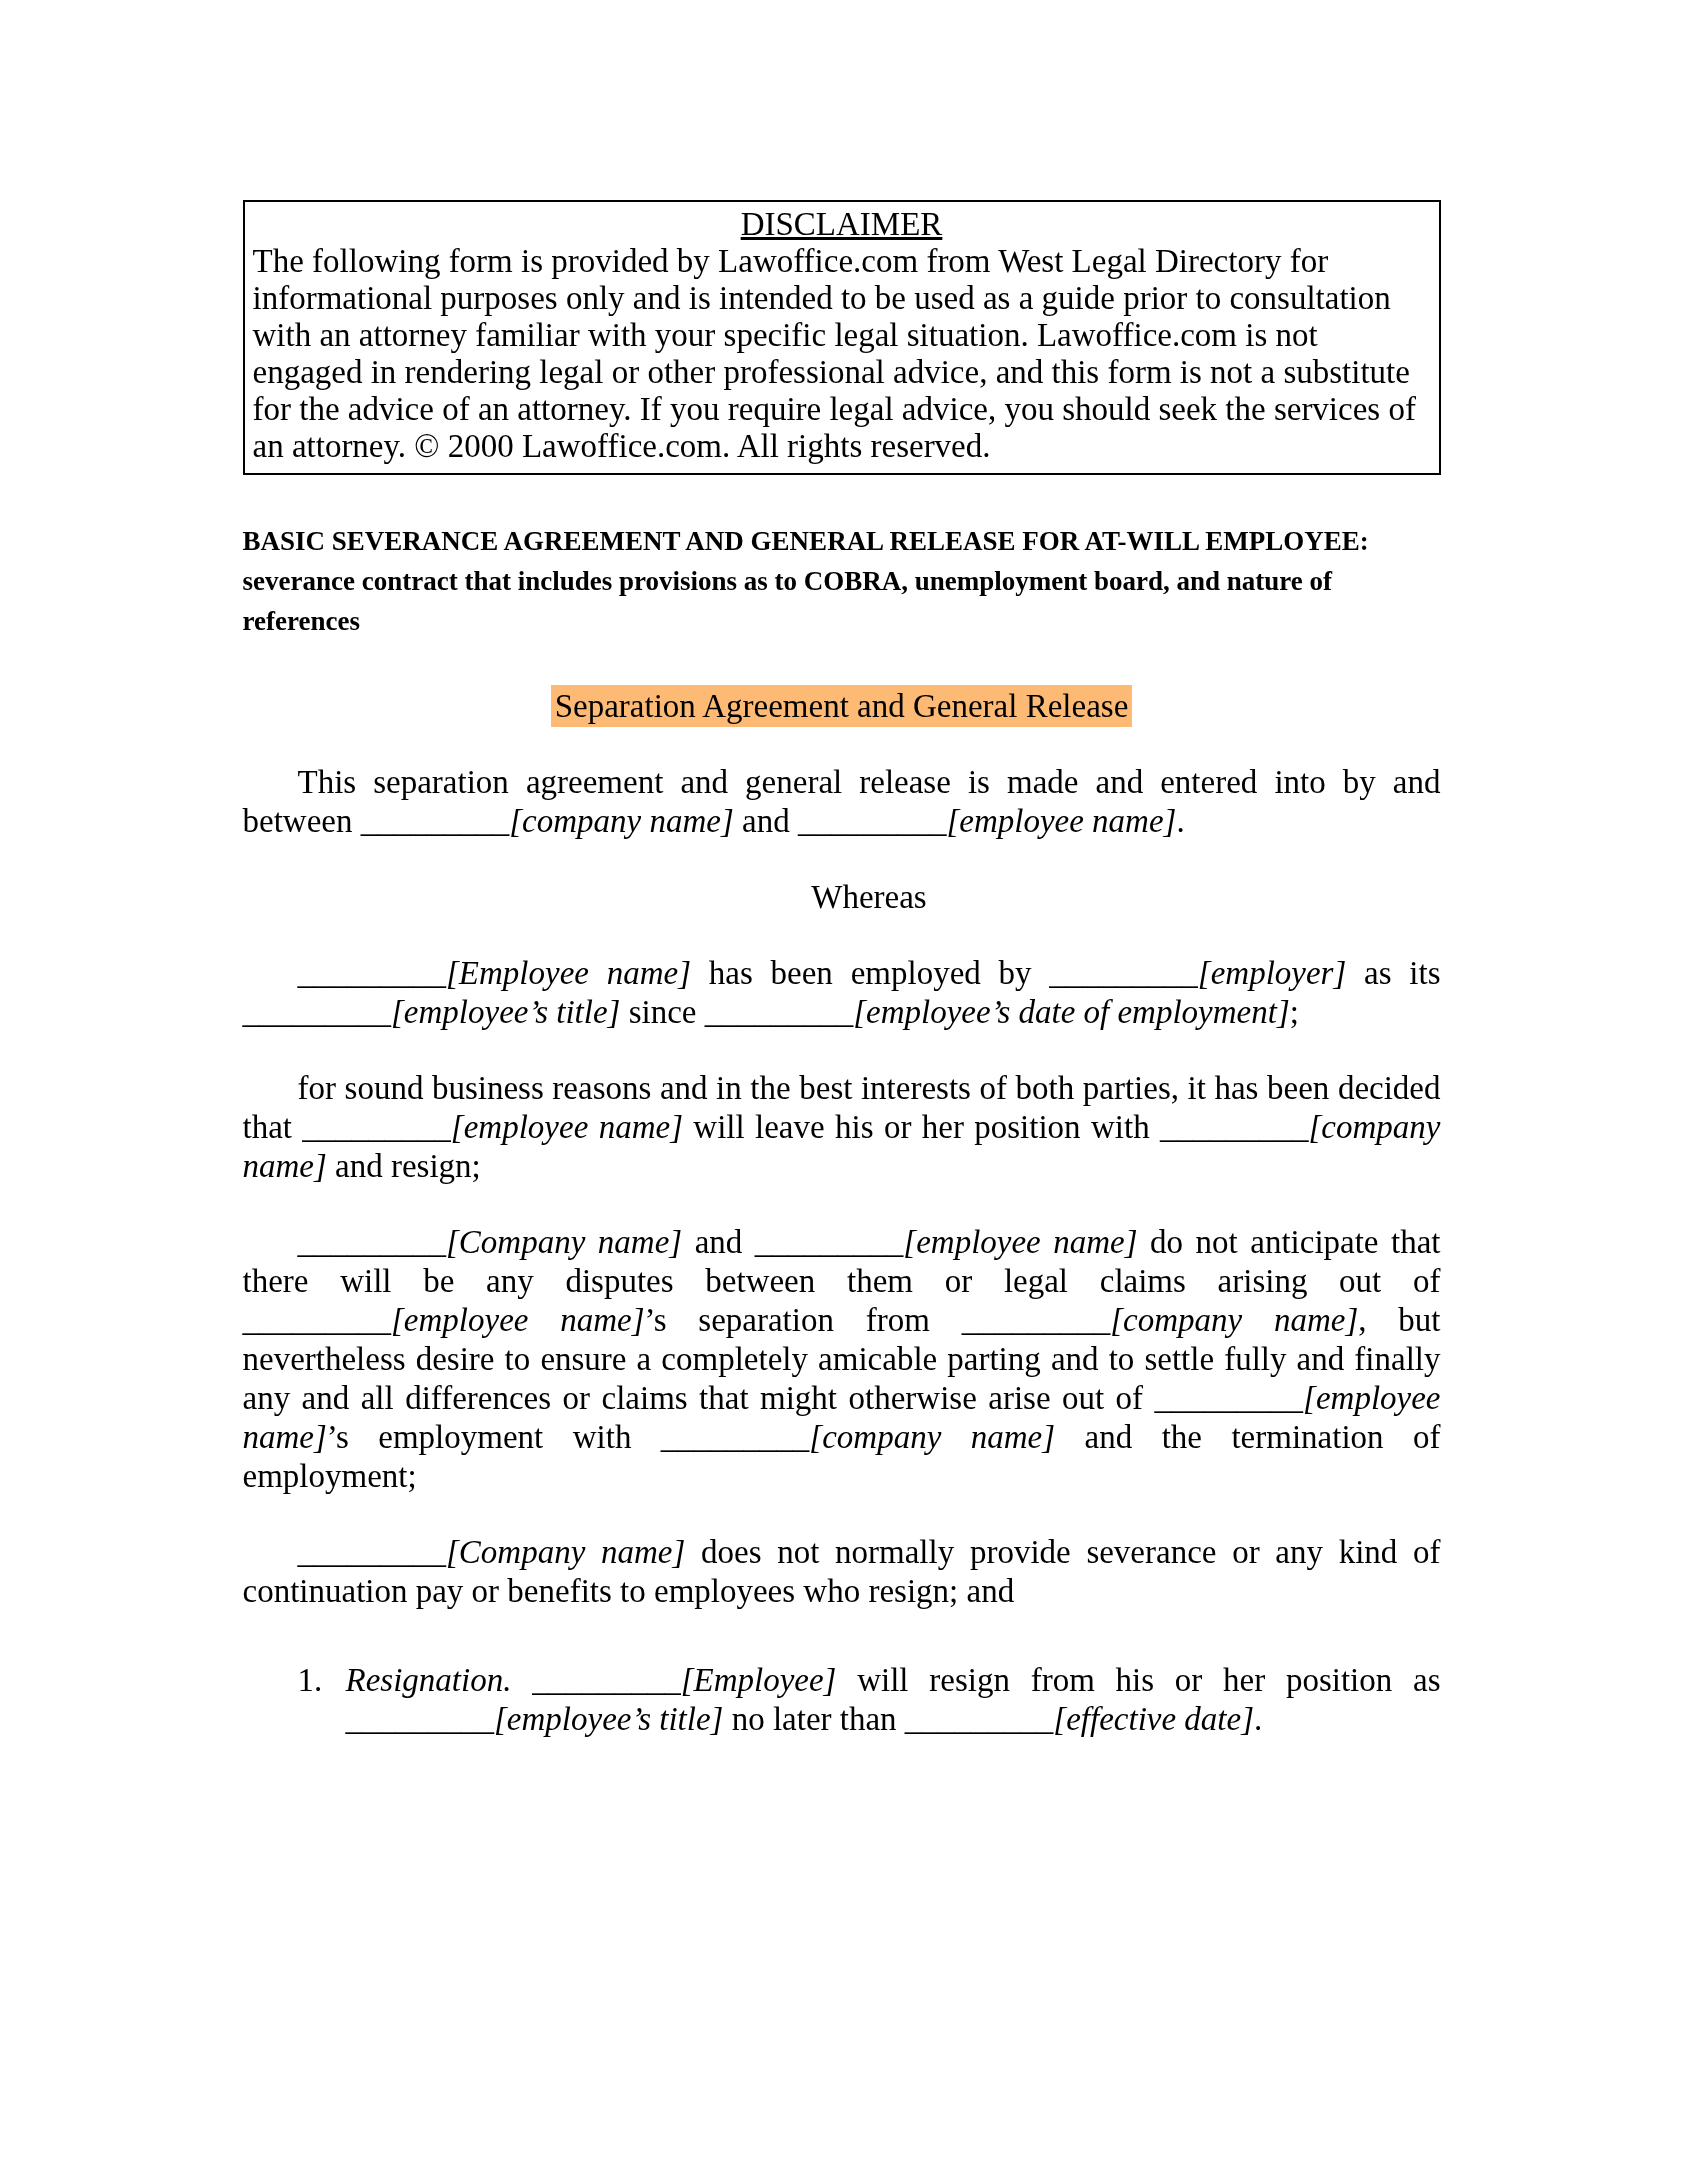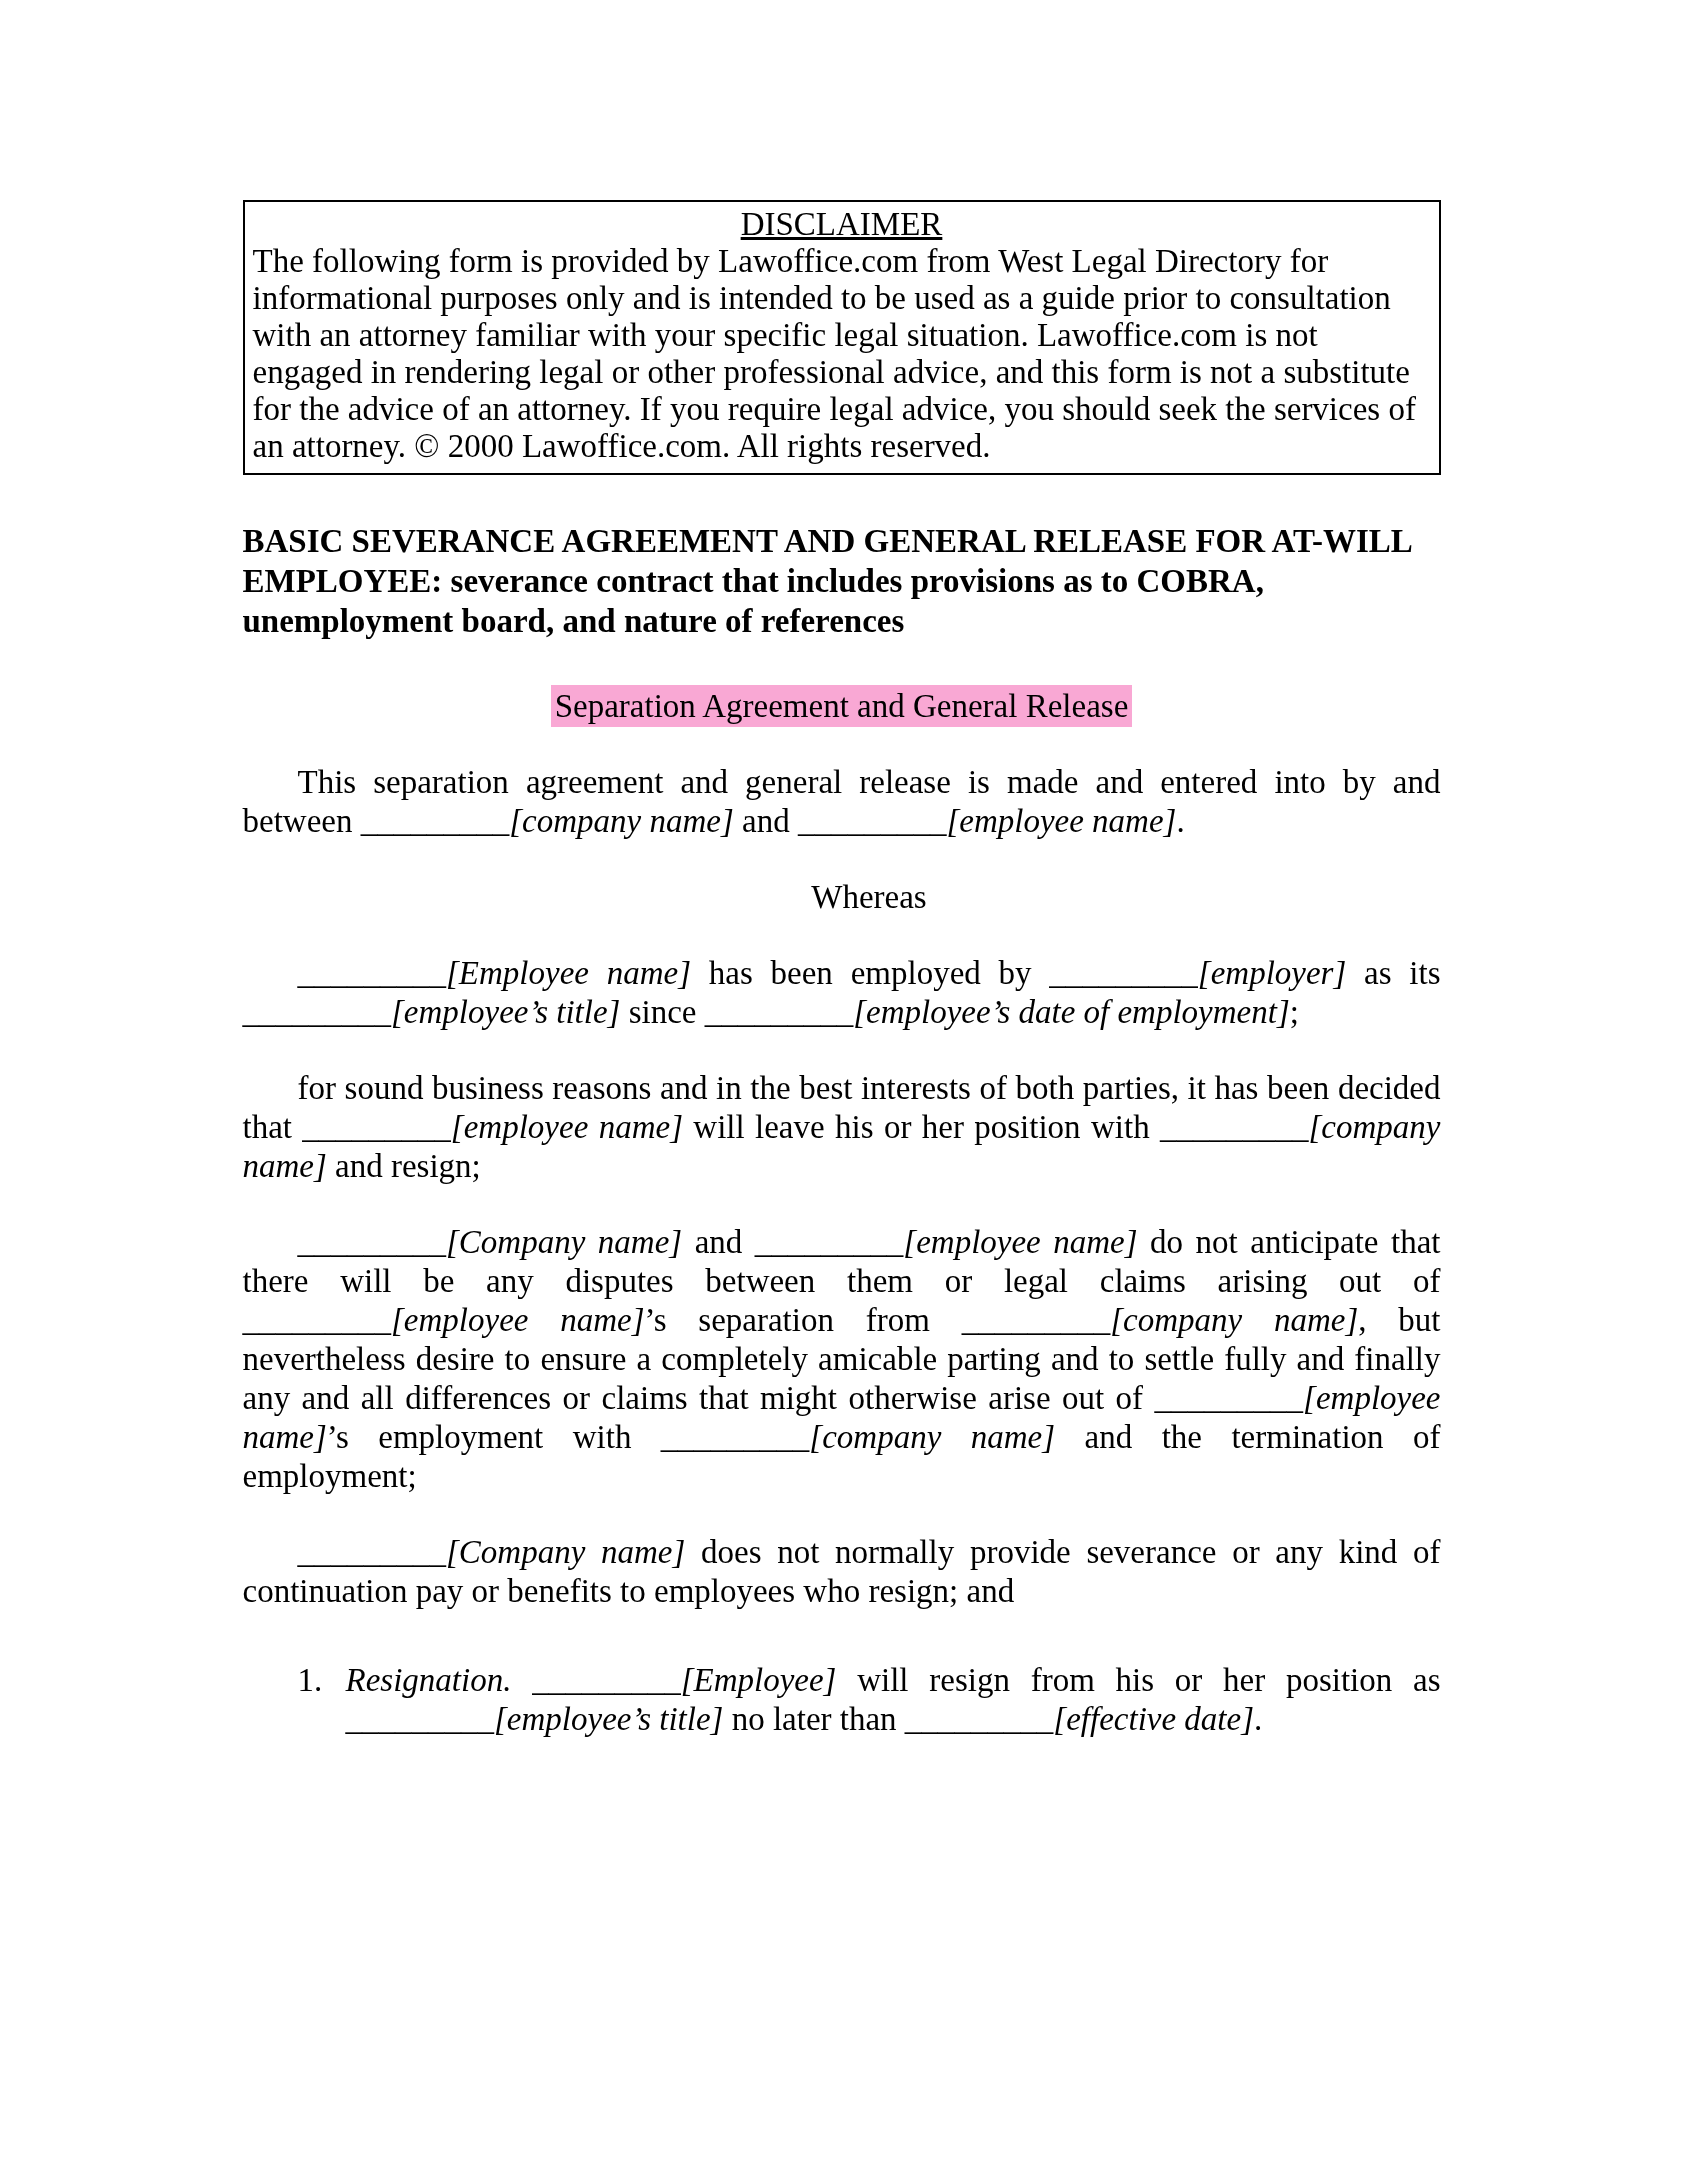--- a/index.html
+++ b/index.html
@@ -24,30 +24,30 @@
     line-height: 37px;
   }
   .disclaimer-title {
     text-align: center;
   }
   .disclaimer-title span {
     text-decoration: underline;
   }
   .doc-heading {
     font-weight: bold;
-    font-size: 33px;
+    font-size: 27px;
     line-height: 40px;
     margin: 46px 0 0 0;
   }
   .subtitle-row {
     margin: 46px 0 0 0;
     text-align: center;
   }
   .subtitle-row mark {
-    background: #f9a8d4;
+    background: #fdba74;
     color: #000;
     padding: 3px 4px;
   }
   p.body-para {
     margin: 37px 0 0 0;
   }
   .indent { text-indent: 55px; text-align: center; }
   .justify { text-align: justify; text-justify: inter-word; }
   .run-i { font-style: italic; }
   .list-block { margin: 50px 0 0 0; }

